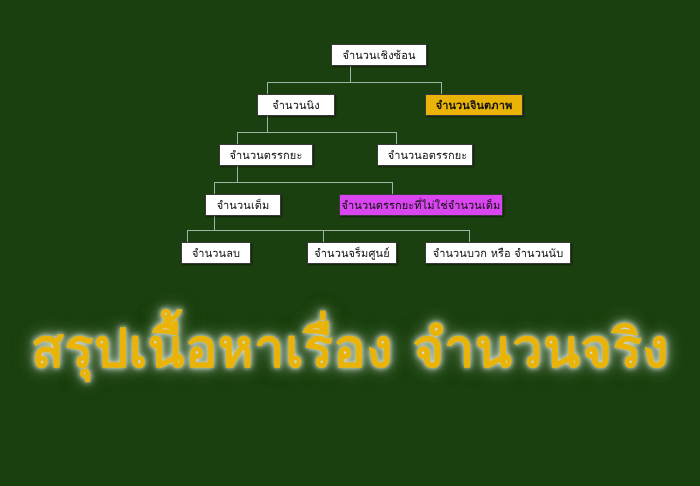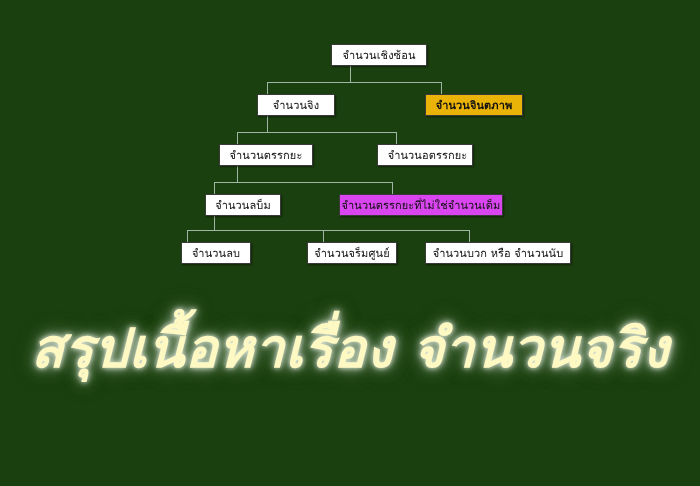--- a/index.html
+++ b/index.html
@@ -63,29 +63,28 @@
     position: absolute;
     left: 0;
     top: 318px;
     width: 700px;
     text-align: center;
   }
   #title-text {
     display: inline-block;
     font-size: 54px;
     font-weight: bold;
-    color: #fef9c3;
+    color: #eab308;
     line-height: 1.15;
     letter-spacing: 0.5px;
     text-shadow:
       0 0 5px rgba(225,232,220,0.95),
       0 0 10px rgba(205,218,200,0.75),
       0 0 16px rgba(180,200,175,0.55),
       0 0 24px rgba(150,180,145,0.35);
-    font-style: italic;
   }
 </style>
 </head>
 <body>
 
 <div id="slide">
 
   <div id="diagram">
     <svg id="connectors" viewBox="0 0 700 300" width="700" height="300">
         <line x1="350" y1="66" x2="350" y2="82" stroke="#9fb6a6" stroke-width="1" shape-rendering="crispEdges"></line>
@@ -104,33 +103,33 @@
         <line x1="187" y1="230" x2="469" y2="230" stroke="#9fb6a6" stroke-width="1" shape-rendering="crispEdges"></line>
         <line x1="187" y1="230" x2="187" y2="242" stroke="#9fb6a6" stroke-width="1" shape-rendering="crispEdges"></line>
         <line x1="323" y1="230" x2="323" y2="242" stroke="#9fb6a6" stroke-width="1" shape-rendering="crispEdges"></line>
         <line x1="469" y1="230" x2="469" y2="242" stroke="#9fb6a6" stroke-width="1" shape-rendering="crispEdges"></line>
       </svg>
     <div id="nodes-layer">
         <div class="node" style="left: 302px; top: 44px; width: 96px; background: rgb(255, 255, 255); border-color: rgb(58, 58, 58);">
           <span class="node-text">จำนวนเชิงซ้อน</span>
         </div>
         <div class="node" style="left: 228px; top: 94px; width: 78px; background: rgb(255, 255, 255); border-color: rgb(58, 58, 58);">
-          <span class="node-text">จำนวนจิง</span>
+          <span class="node-text">จำนวนนิง</span>
         </div>
         <div class="node" style="left: 396px; top: 94px; width: 98px; background: #eab308; border-color: rgb(58, 58, 58); font-weight: bold;">
           <span class="node-text">จำนวนจินตภาพ</span>
         </div>
         <div class="node" style="left: 190px; top: 144px; width: 94px; background: rgb(255, 255, 255); border-color: rgb(58, 58, 58);">
           <span class="node-text">จำนวนตรรกยะ</span>
         </div>
         <div class="node" style="left: 348px; top: 144px; width: 96px; background: rgb(255, 255, 255); border-color: rgb(58, 58, 58); padding-left: 12px;">
           <span class="node-text">จำนวนอตรรกยะ</span>
         </div>
         <div class="node" style="left: 176px; top: 194px; width: 76px; background: rgb(255, 255, 255); border-color: rgb(58, 58, 58);">
-          <span class="node-text">จำนวนลบ็ม</span>
+          <span class="node-text">จำนวนเต็ม</span>
         </div>
         <div class="node" style="left: 310px; top: 194px; width: 164px; background: #d946ef; border-color: rgb(58, 58, 58);">
           <span class="node-text">จำนวนตรรกยะที่ไม่ใช่จำนวนเต็ม</span>
         </div>
         <div class="node" style="left: 152px; top: 242px; width: 70px; background: rgb(255, 255, 255); border-color: rgb(58, 58, 58); text-align: right;">
           <span class="node-text">จำนวนลบ</span>
         </div>
         <div class="node" style="left: 278px; top: 242px; width: 90px; background: rgb(255, 255, 255); border-color: rgb(58, 58, 58);">
           <span class="node-text">จำนวนจร็มศูนย์</span>
         </div>

